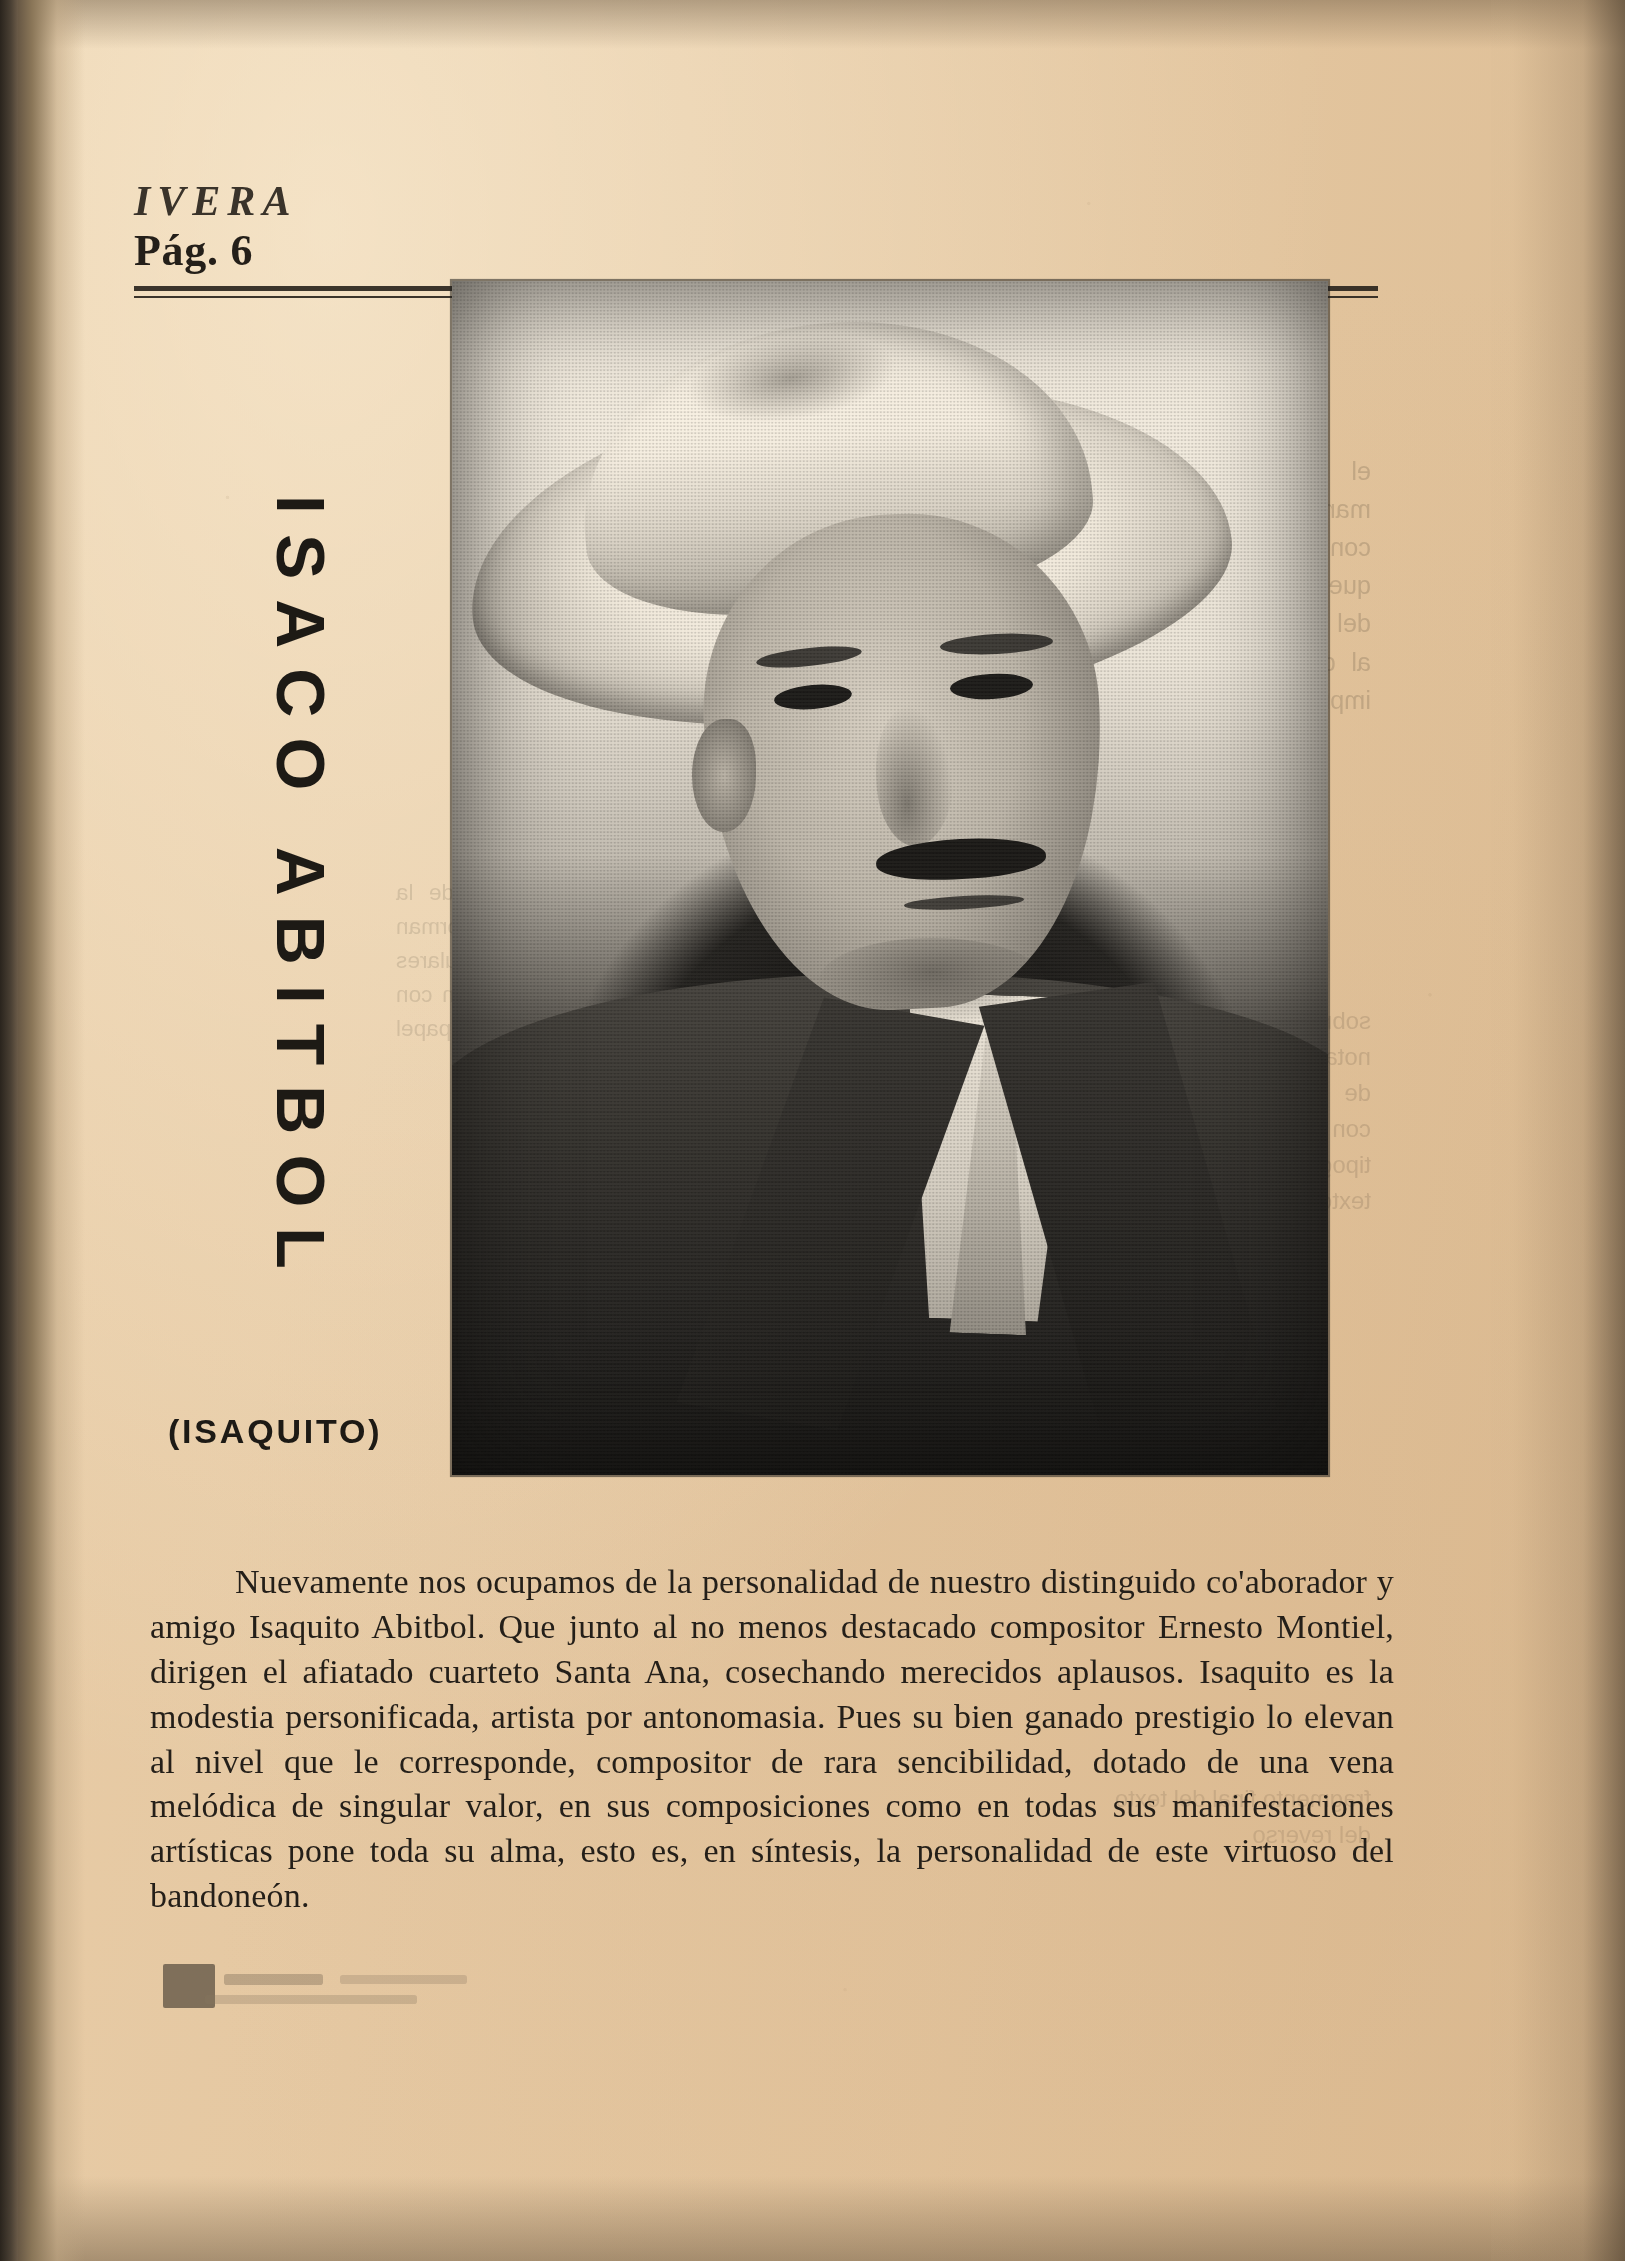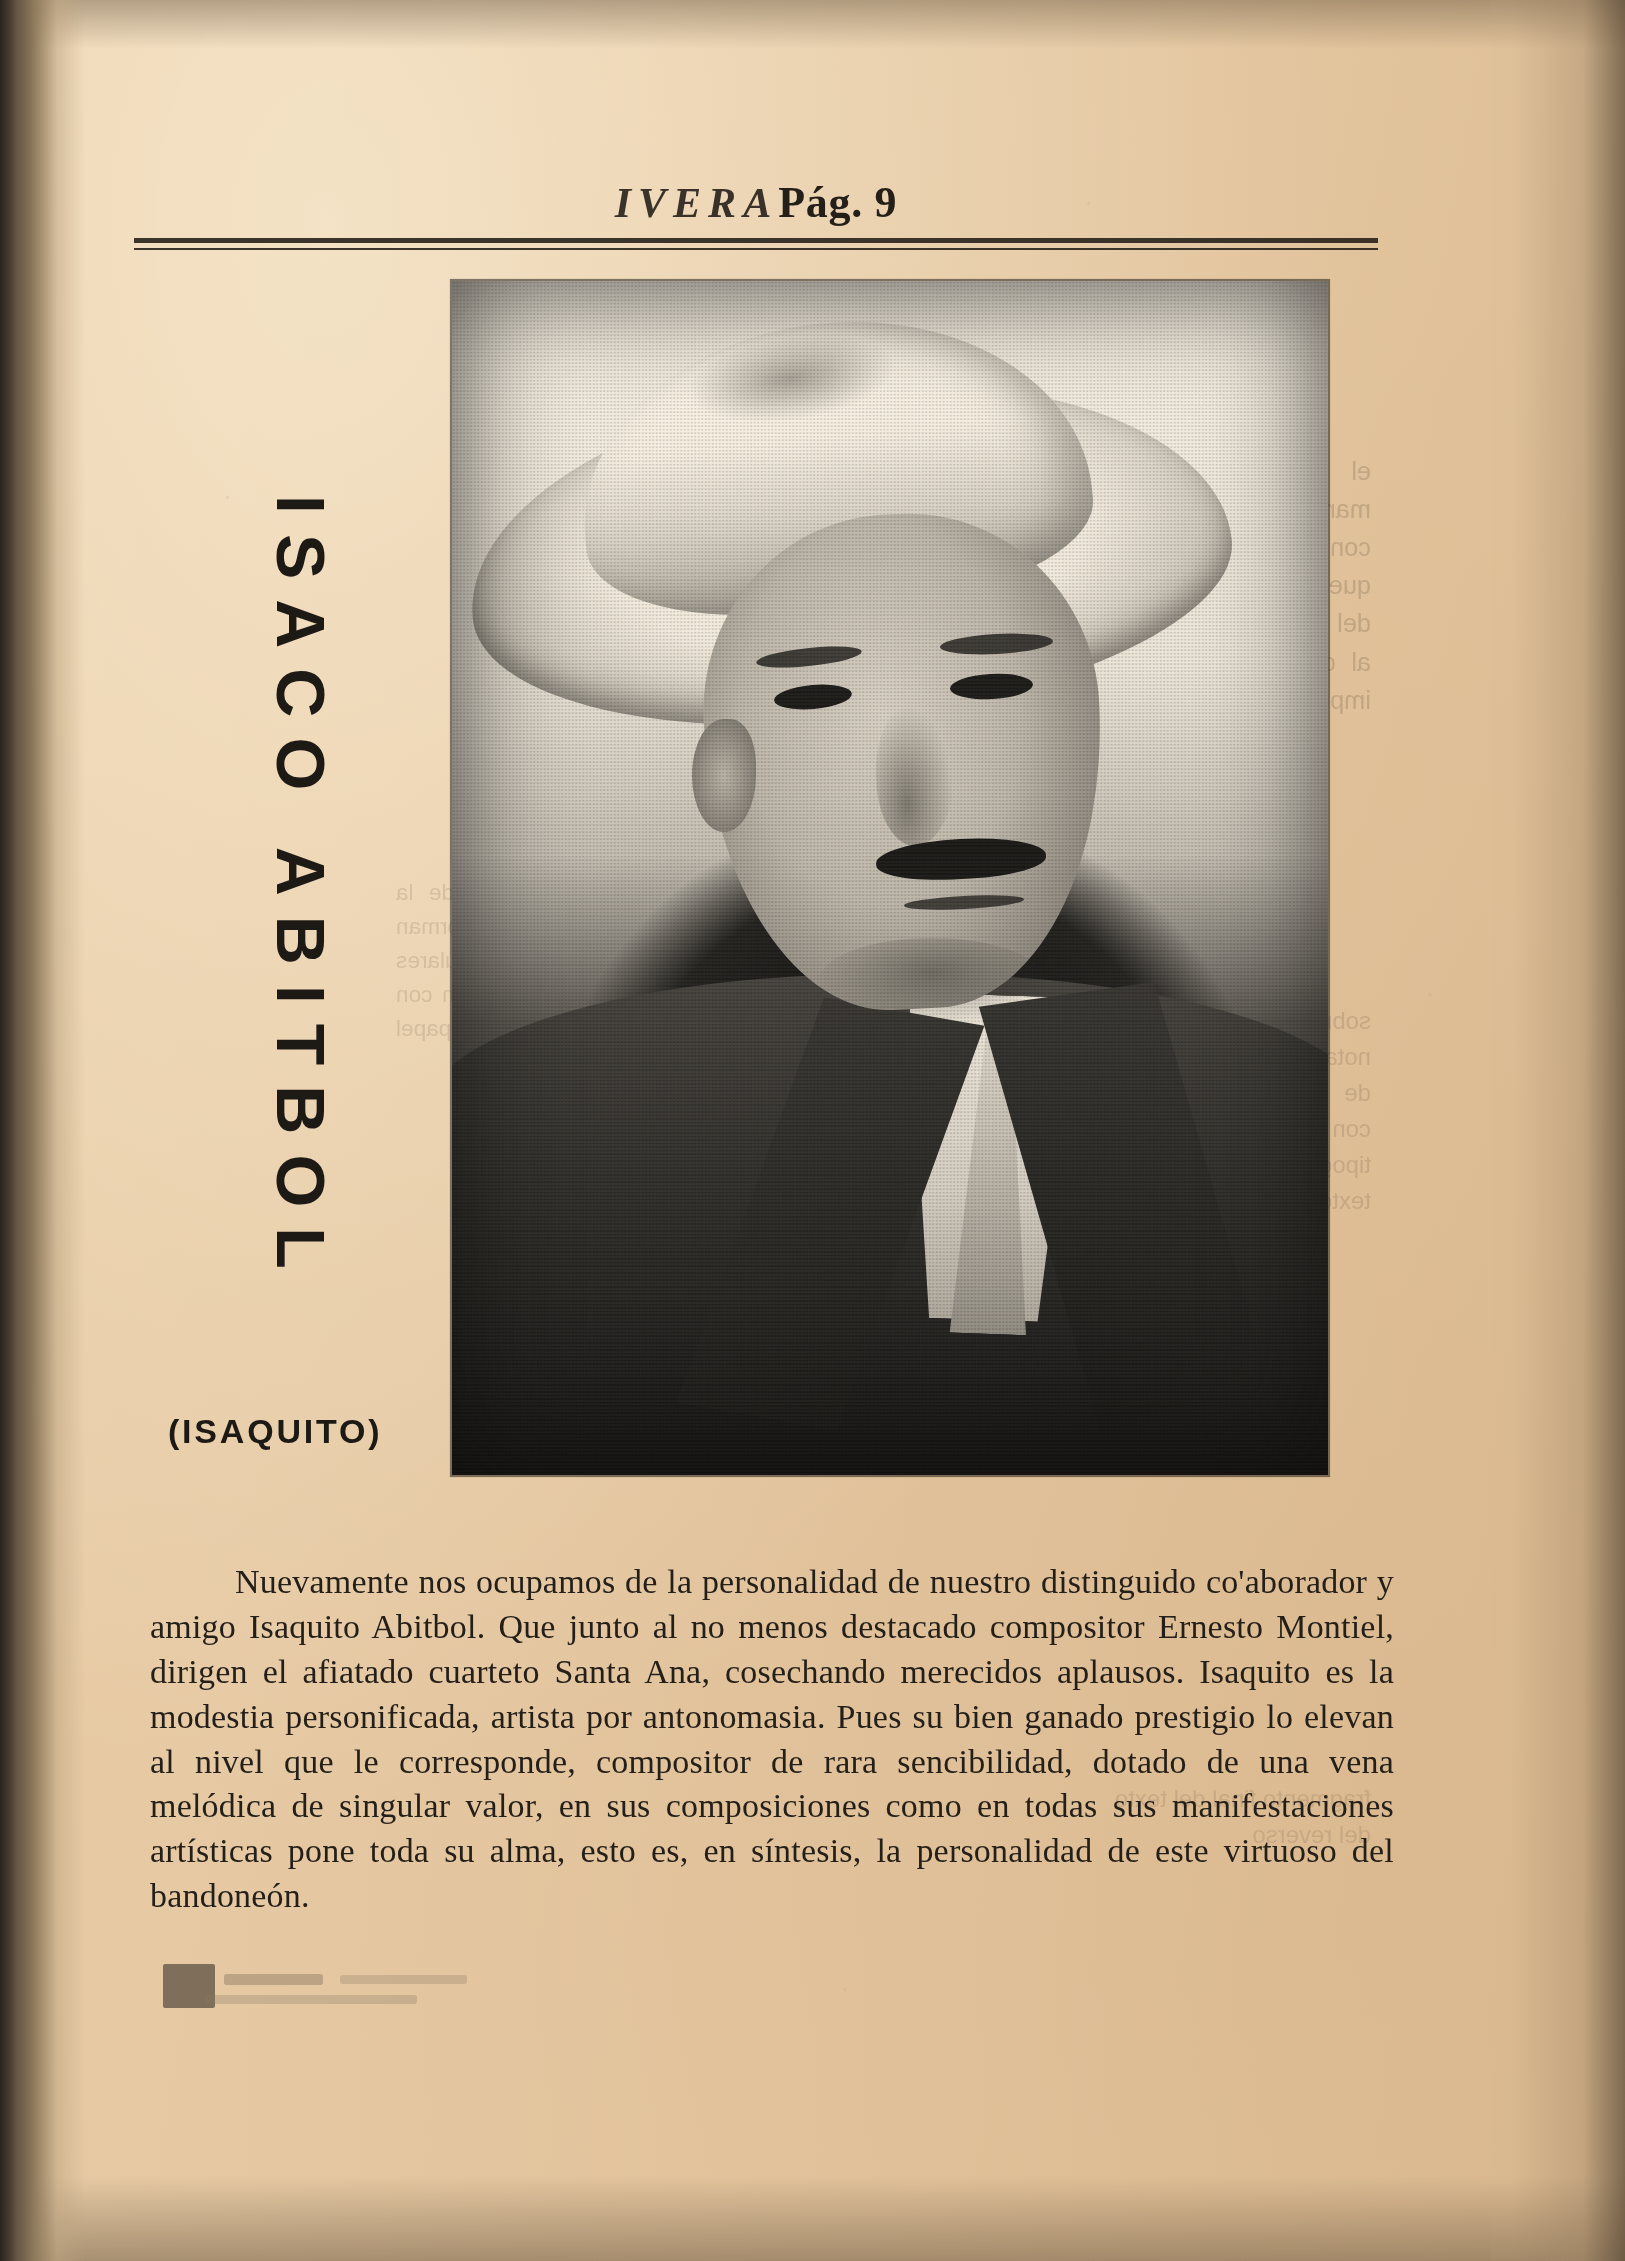--- a/index.html
+++ b/index.html
@@ -82,21 +82,22 @@
   
   .header {
     position: absolute;
     left: 134px; top: 177px;
     width: 1244px;
     z-index: 8;
   }
   .header-row {
     display: flex;
     align-items: baseline;
-    justify-content: center;
+    justify-content: flex-end;
+    flex-direction: column;
   }
   .masthead {
     font-family: "Liberation Serif", serif;
     font-style: italic;
     font-weight: 700;
     font-size: 42px;
     letter-spacing: 7px;
     color: #2b251e;
     opacity: .92;
   }
@@ -359,21 +360,21 @@
   <div class="bleed bleed-col">el al es que de la marca en todas partes con el mismo sentido que se da a la palabra del texto que aparece al dorso de esta hoja impresa en tinta negra</div>
   <div class="bleed bleed-col2">sobre el mismo papel se nota la impresión inversa de la página siguiente con sus párrafos y la tipografía del cuerpo del texto apenas legible</div>
   <div class="bleed bleed-col3">restos de tinta de la cara opuesta forman manchas irregulares que se confunden con el grano del papel envejecido</div>
   <div class="bleed bleed-bottom">fragmento final del texto del reverso</div>
 
   <div class="speckle"></div>
 
   <div class="header">
     <div class="header-row">
       <div class="masthead">IVERA</div>
-      <div class="pageno">Pág. 9</div>
+      <div class="pageno">Pág. 6</div>
     </div>
     <div class="rule-double"></div>
   </div>
 
   <div class="vert-title">
     <span>ISACO ABITBOL</span>
   </div>
   <div class="nickname">(ISAQUITO)</div>
 
   <div class="photo-frame">

